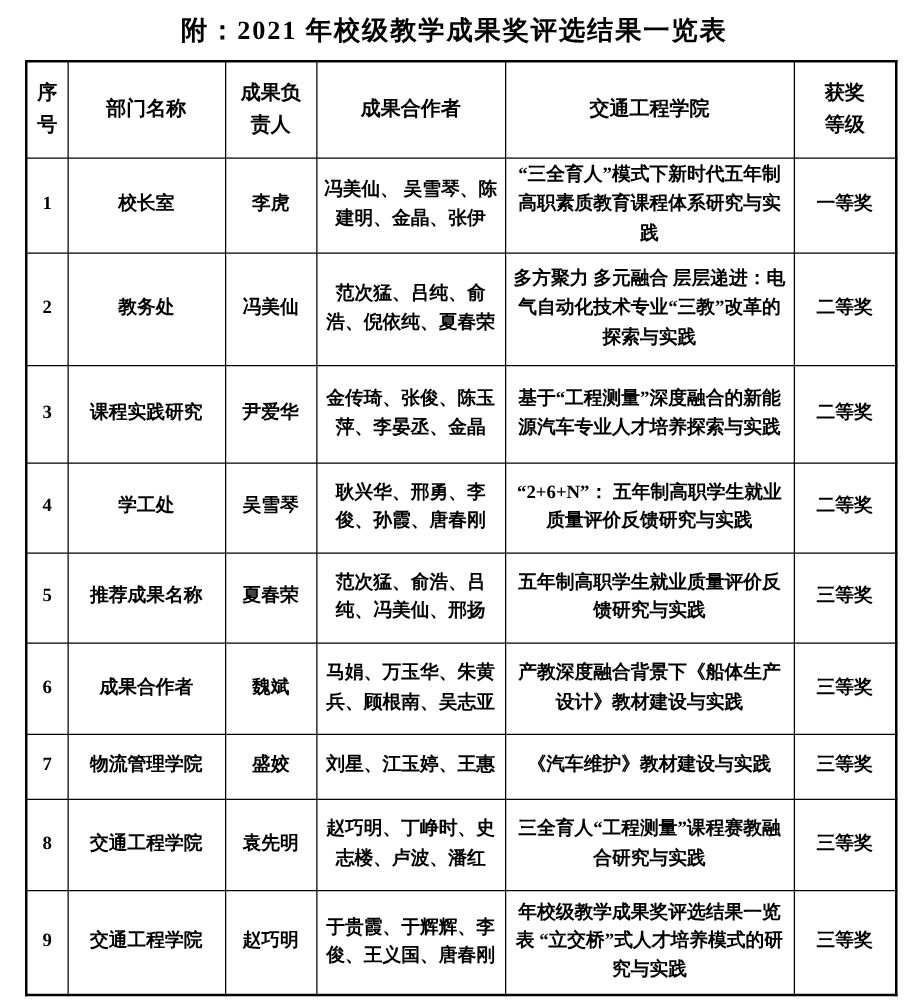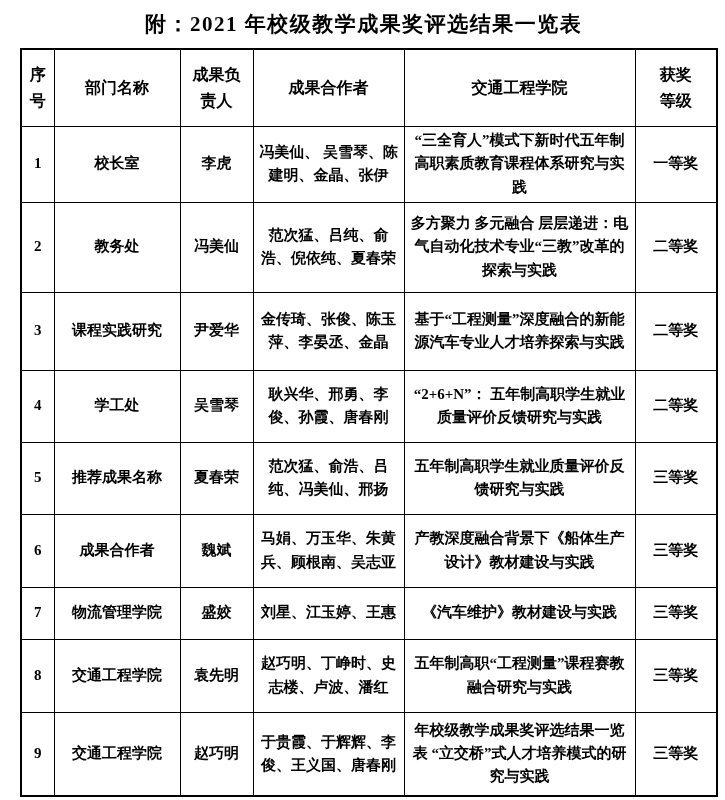--- a/index.html
+++ b/index.html
@@ -150,21 +150,21 @@
         <td>盛姣</td>
         <td class="collab">刘星、江玉婷、王惠</td>
         <td>《汽车维护》教材建设与实践</td>
         <td>三等奖</td>
       </tr>
       <tr>
         <td>8</td>
         <td>交通工程学院</td>
         <td>袁先明</td>
         <td class="collab">赵巧明、丁峥时、史志楼、卢波、潘红</td>
-        <td>五年制高职“工程测量”课程赛教融合研究与实践</td>
+        <td>三全育人“工程测量”课程赛教融合研究与实践</td>
         <td>三等奖</td>
       </tr>
       <tr>
         <td>9</td>
         <td>交通工程学院</td>
         <td>赵巧明</td>
         <td class="collab">于贵霞、于辉辉、李俊、王义国、唐春刚</td>
         <td>年校级教学成果奖评选结果一览表 “立交桥”式人才培养模式的研究与实践</td>
         <td>三等奖</td>
       </tr>

